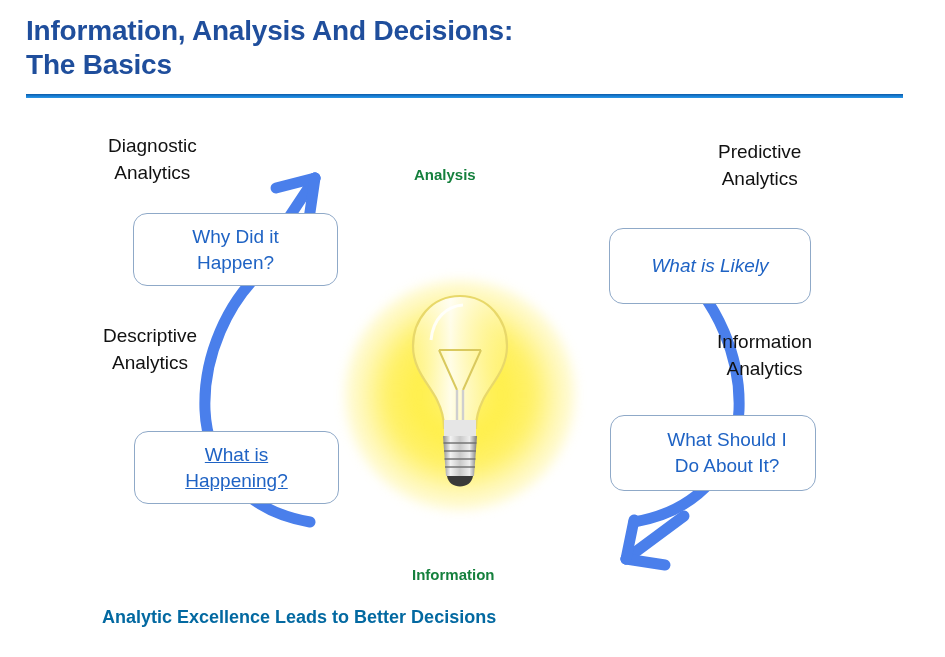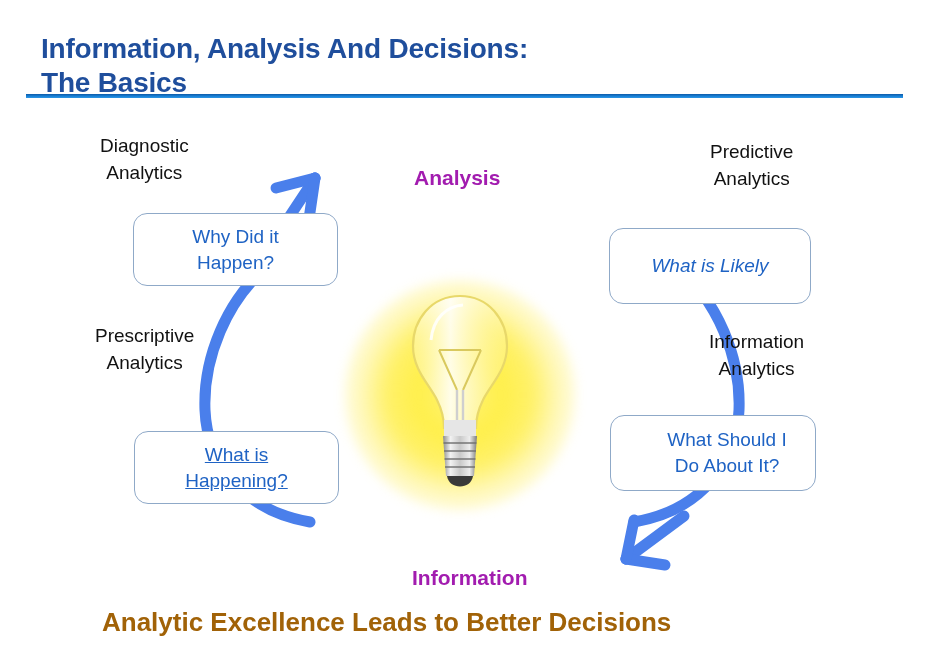--- a/index.html
+++ b/index.html
@@ -16,23 +16,22 @@
     width: 945px;
     height: 657px;
     background: #ffffff;
     overflow: hidden;
   }
 
   
   .title-block {
     position: absolute;
     left: 26px;
-    top: 32px;
+    top: 14px;
     width: 880px;
-    margin-left: 15px;
   }
   .title-line {
     font-size: 28px;
     font-weight: bold;
     color: #1F4E9C;
     letter-spacing: -0.2px;
     line-height: 34px;
     white-space: nowrap;
   }
   .title-rule {
@@ -81,36 +80,37 @@
     position: absolute;
     left: 405px;
     top: 180px;
     width: 110px;
     height: 215px;
   }
 
   
   .node-heading {
     position: absolute;
-    font-size: 21px;
+    font-size: 15px;
     font-weight: bold;
-    color: #a21caf;
+    color: #15803d;
     white-space: nowrap;
   }
   .heading-analysis { left: 414px; top: 56px; }
   .heading-information { left: 412px; top: 425px; margin-top: 31px; }
 
   
   .cat-label {
     position: absolute;
     font-size: 19px;
     color: #111111;
     line-height: 27px;
     text-align: center;
     white-space: nowrap;
+    margin-left: 8px;
   }
   .cat-diagnostic   { left: 100px; top: 22px; }
   .cat-descriptive  { left: 95px;  top: 212px; }
   .cat-predictive   { left: 710px; top: 28px; text-align: center; }
   .cat-prescriptive { left: 709px; top: 218px; text-align: center; }
 
   
   .qbox {
     position: absolute;
     box-sizing: border-box;
@@ -130,23 +130,23 @@
   .qbox-why       { left: 133px; top: 103px; width: 205px; height: 73px; }
   .qbox-whatis    { left: 134px; top: 321px; width: 205px; height: 73px; text-decoration: underline; }
   .qbox-likely    { left: 609px; top: 118px; width: 202px; height: 76px; font-style: italic; }
   .qbox-should    { left: 610px; top: 305px; width: 206px; height: 76px; padding-left: 28px; }
 
   
   .tagline {
     position: absolute;
     left: 102px;
     top: 607px;
-    font-size: 26px;
+    font-size: 18px;
     font-weight: bold;
-    color: #a16207;
+    color: #0369a1;
     white-space: nowrap;
   }
 </style>
 </head>
 <body>
 
 <div id="slide">
 
   <div class="title-block">
     <div class="title-line">Information, Analysis And Decisions:</div>
@@ -213,21 +213,21 @@
 
     <div class="cat-label cat-diagnostic">
       <div>Diagnostic</div>
       <div>Analytics</div>
     </div>
     <div class="cat-label cat-predictive">
       <div>Predictive</div>
       <div>Analytics</div>
     </div>
     <div class="cat-label cat-descriptive">
-      <div>Prescriptive</div>
+      <div>Descriptive</div>
       <div>Analytics</div>
     </div>
     <div class="cat-label cat-prescriptive">
       <div>Information</div>
       <div>Analytics</div>
     </div>
 
     <div class="qbox qbox-why">
       <div>Why Did it</div>
       <div>Happen?</div>

